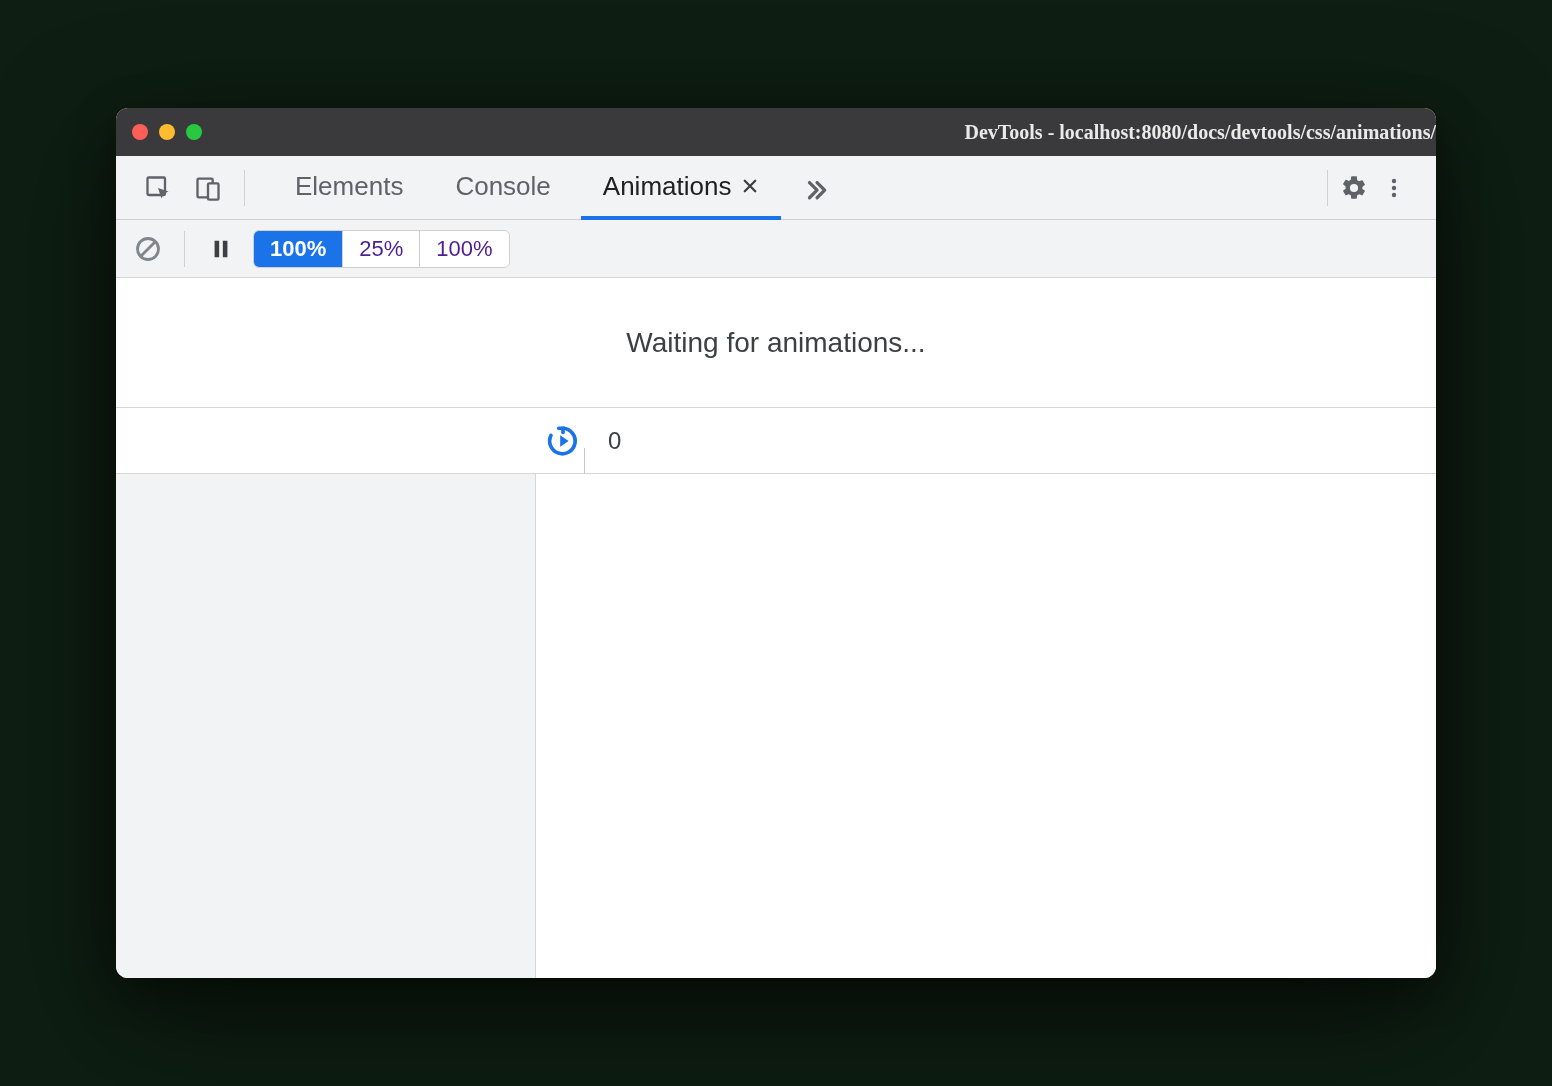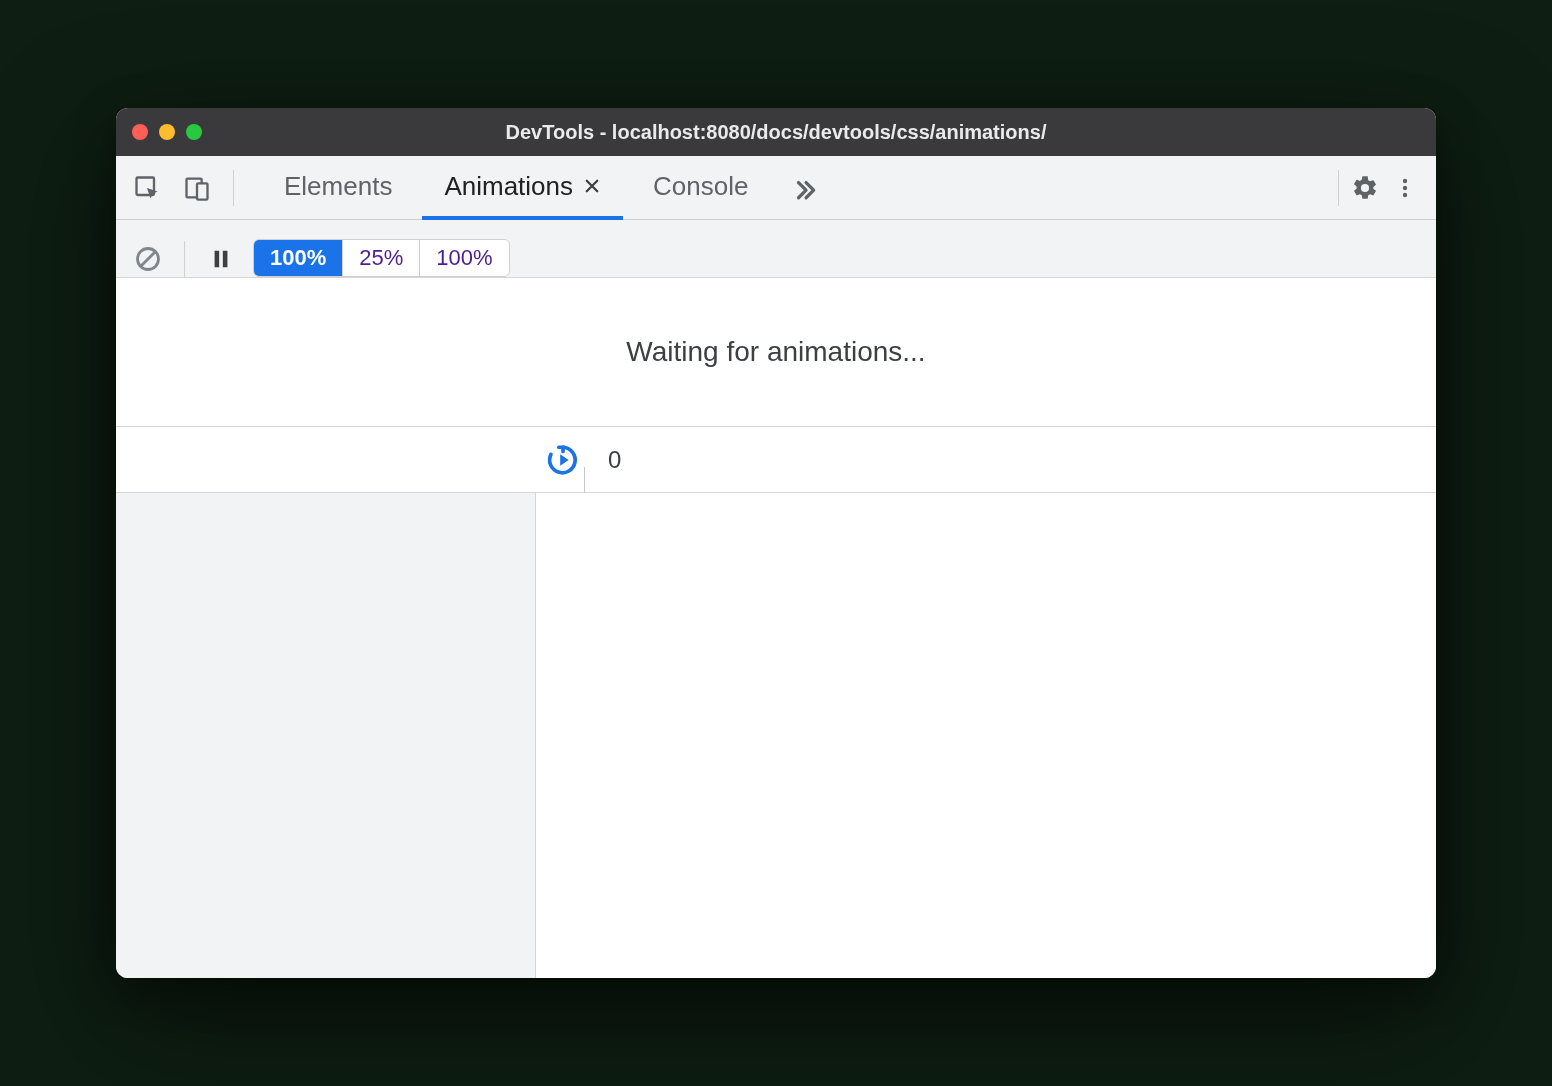--- a/index.html
+++ b/index.html
@@ -38,34 +38,35 @@
   }
   .tl-dot {
     width: 16px; height: 16px; border-radius: 50%;
   }
   .tl-red { background: #ff5f57; }
   .tl-yellow { background: #febc2e; }
   .tl-green { background: #28c840; }
   .title {
     position: absolute;
     left: 0; right: 0;
-    text-align: center;
+    text-align: right;
     color: #eaeaea;
     font-size: 20px;
     font-weight: 600;
     pointer-events: none;
+    font-family: Liberation Serif, serif;
   }
   
   .tabbar {
     height: 64px;
     background: #f1f3f4;
     border-bottom: 1px solid #cfcfcf;
     display: flex;
     align-items: stretch;
-    padding: 0 13px;
+    padding: 0 24px;
   }
   .tabbar-left {
     display: flex;
     align-items: center;
     gap: 14px;
     padding-right: 16px;
   }
   .vsep {
     width: 1px; height: 36px; background: #d0d0d0;
     margin: 0 4px;
@@ -113,21 +114,21 @@
     align-items: center;
     gap: 4px;
     padding-left: 8px;
   }
   
   .toolbar {
     height: 58px;
     background: #f1f3f4;
     border-bottom: 1px solid #d6d6d6;
     display: flex;
-    align-items: flex-end;
+    align-items: center;
     padding: 0 14px;
     gap: 14px;
   }
   .speed-group {
     display: flex;
     border: 1px solid #cfcfcf;
     border-radius: 6px;
     overflow: hidden;
     height: 38px;
   }
@@ -141,21 +142,21 @@
     border-right: 1px solid #cfcfcf;
   }
   .speed-btn:last-child { border-right: none; }
   .speed-btn.active {
     background: #1a73e8;
     color: #ffffff;
     font-weight: 600;
   }
   
   .waiting {
-    height: 149px;
+    height: 130px;
     display: flex;
     align-items: center;
     justify-content: center;
     font-size: 28px;
     color: #3c4043;
     border-bottom: 1px solid #d6d6d6;
     background:#ffffff;
   }
   
   .timeline-header {
@@ -234,30 +235,30 @@
           <rect x="12" y="8" width="9" height="14" rx="1" fill="#f1f3f4"></rect>
         </svg>
       </div>
       <div class="vsep"></div>
     </div>
 
     <div class="tabs">
       <div class="tab">
         <span>Elements</span>
       </div>
+      <div class="tab">
+        <span>Console</span>
+      </div>
       <div class="tab active">
         <span>Animations</span>
         <span class="tab-close">
           <svg width="18" height="18" viewBox="0 0 24 24" stroke="currentColor" stroke-width="3" fill="none" stroke-linecap="round">
             <path d="M5 5 L19 19 M19 5 L5 19"></path>
           </svg>
         </span>
-      </div>
-      <div class="tab">
-        <span>Console</span>
       </div>
       <div class="tab-more">
         <svg width="26" height="26" viewBox="0 0 24 24" stroke="currentColor" stroke-width="3" fill="none" stroke-linecap="round" stroke-linejoin="round">
           <path d="M6 7 L13 14 L6 21"></path>
           <path d="M13 7 L20 14 L13 21" opacity="1"></path>
         </svg>
       </div>
     </div>
 
     <div class="tabbar-right">

